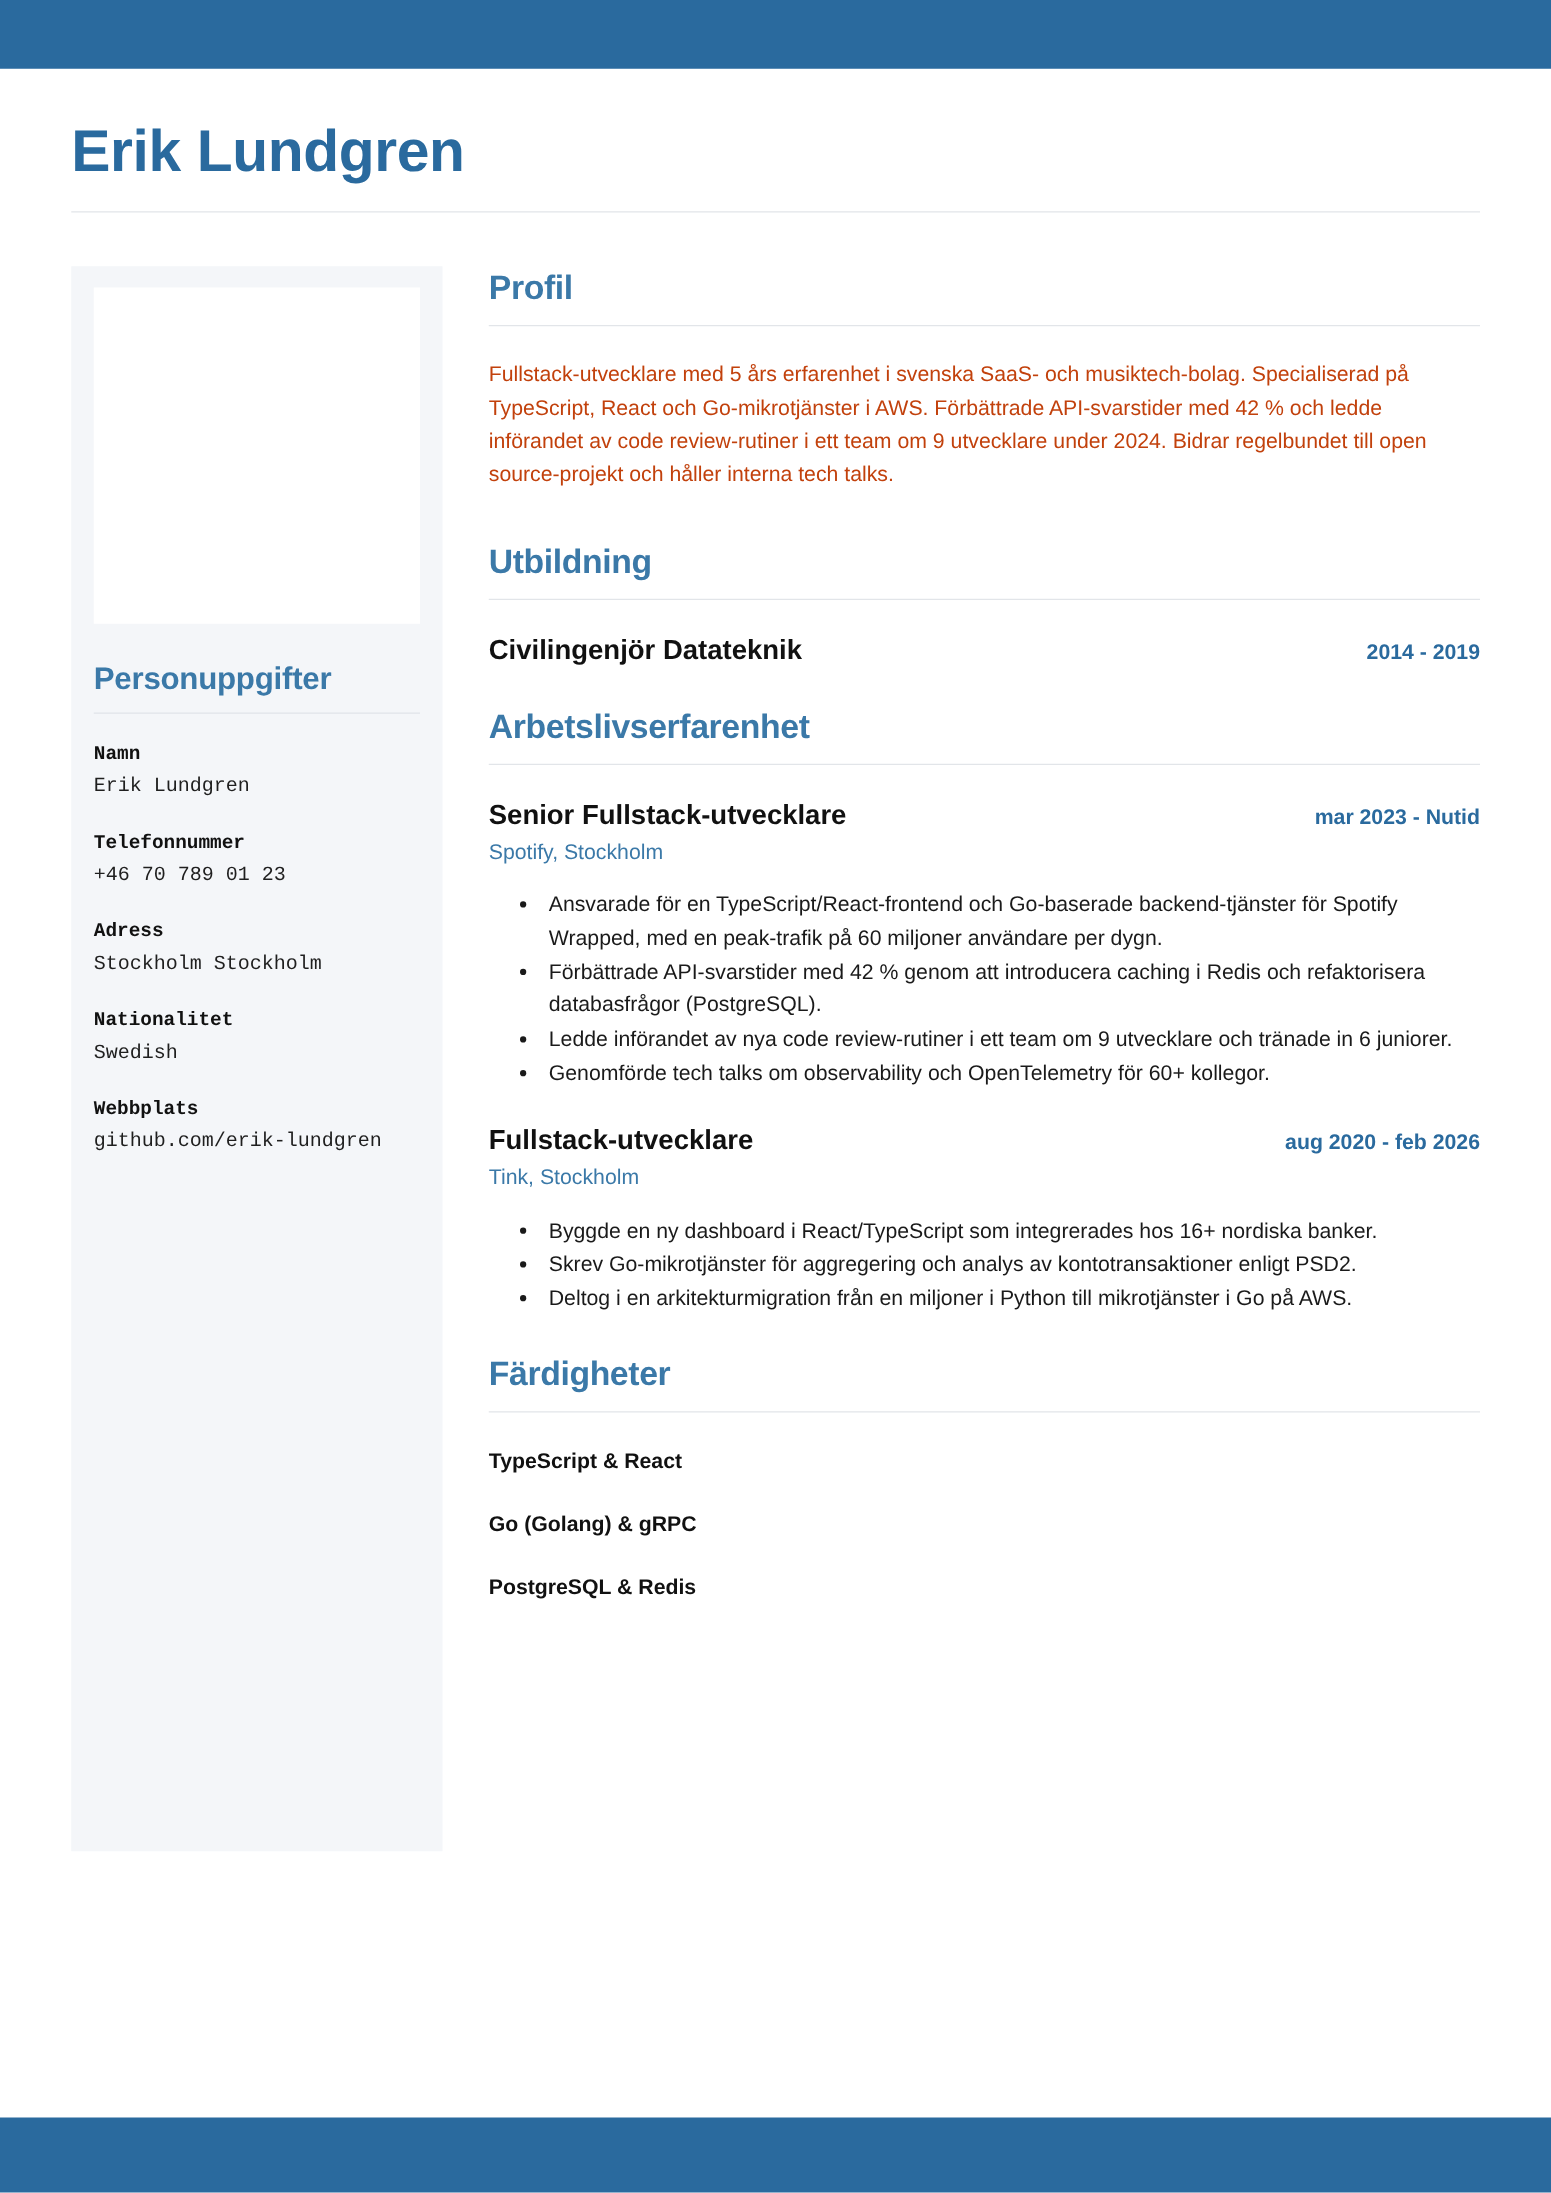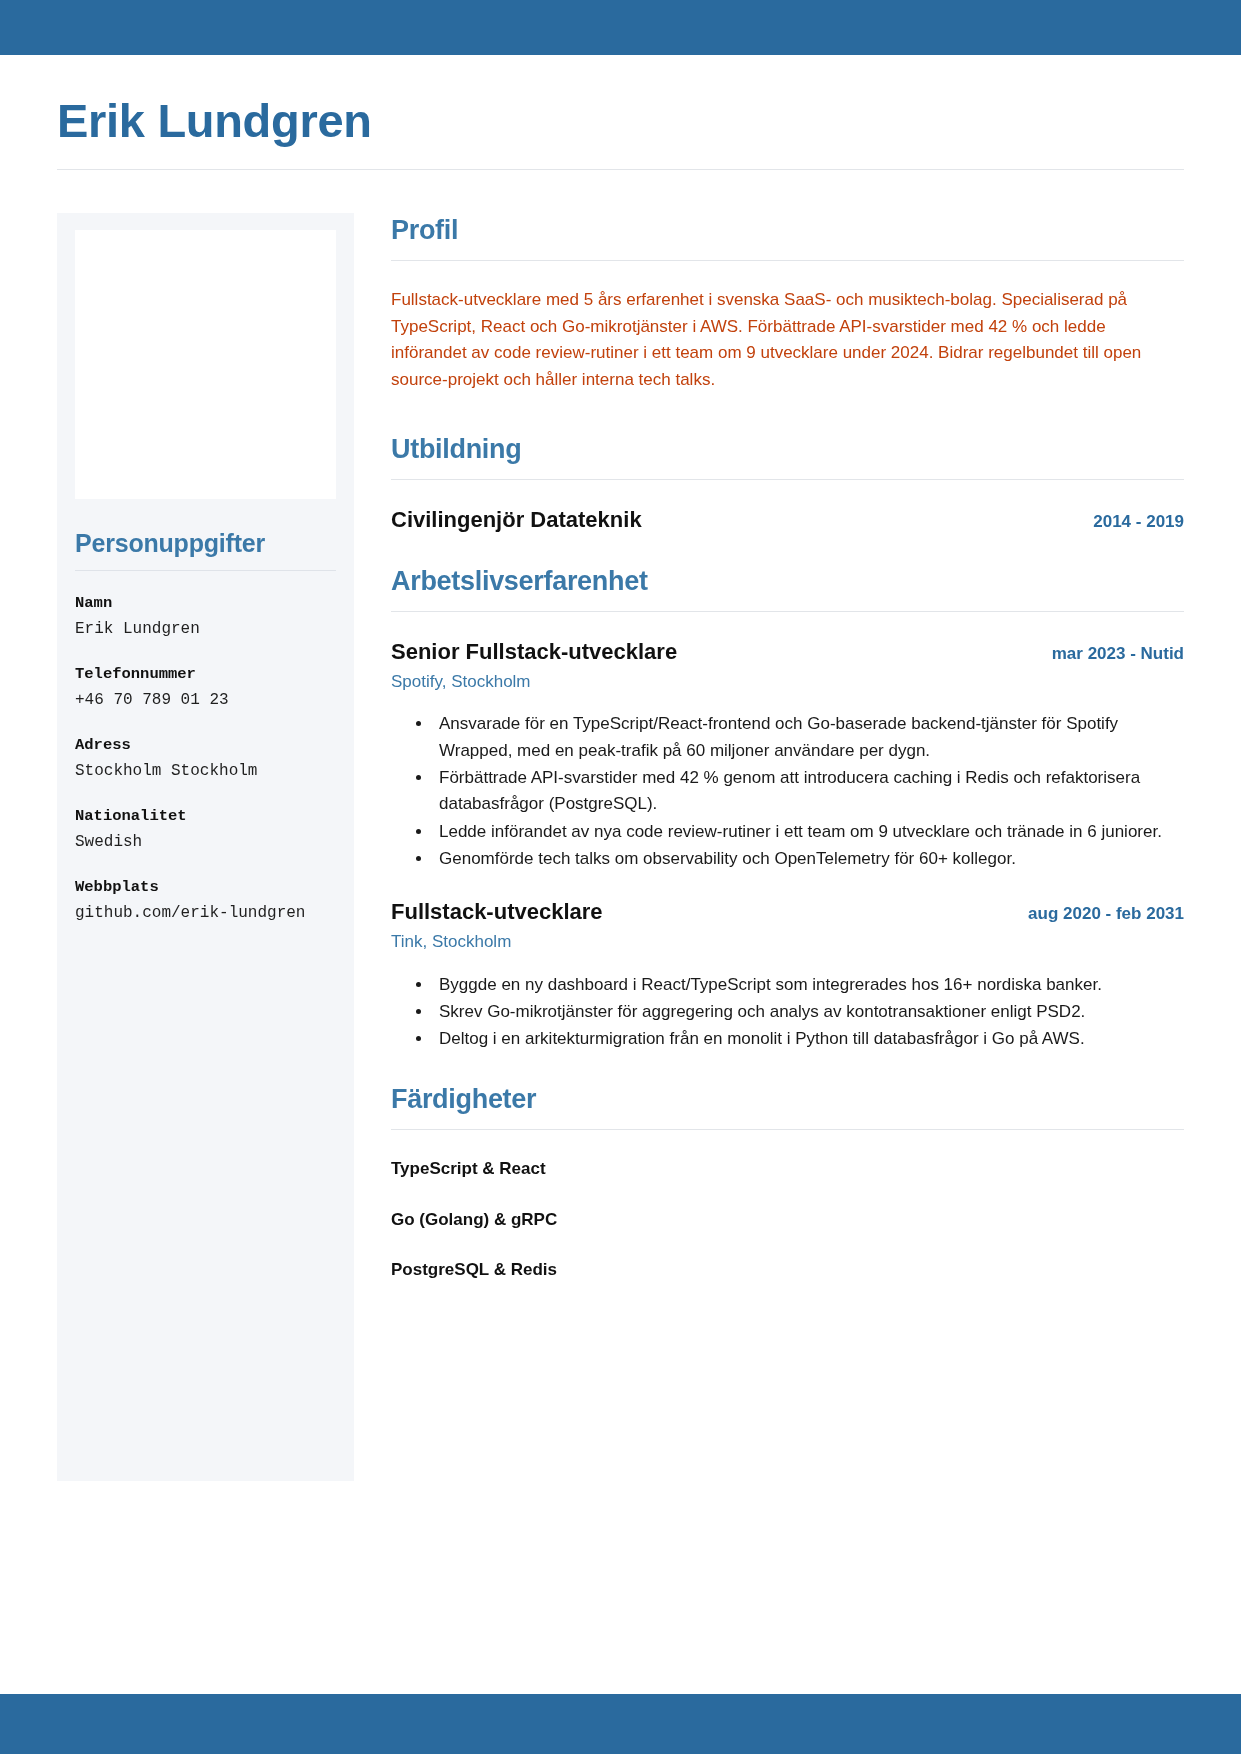--- a/index.html
+++ b/index.html
@@ -289,27 +289,27 @@
               <li>Ansvarade för en TypeScript/React-frontend och Go-baserade backend-tjänster för Spotify Wrapped, med en peak-trafik på 60 miljoner användare per dygn.</li>
               <li>Förbättrade API-svarstider med 42 % genom att introducera caching i Redis och refaktorisera databasfrågor (PostgreSQL).</li>
               <li>Ledde införandet av nya code review-rutiner i ett team om 9 utvecklare och tränade in 6 juniorer.</li>
               <li>Genomförde tech talks om observability och OpenTelemetry för 60+ kollegor.</li>
             </ul>
           </div>
 
           <div class="entry">
             <div class="entry-head">
               <span class="entry-title">Fullstack-utvecklare</span>
-              <span class="entry-date">aug 2020 - feb 2031</span>
+              <span class="entry-date">aug 2020 - feb 2026</span>
             </div>
             <div class="entry-org">Tink, Stockholm</div>
             <ul class="bullets">
               <li>Byggde en ny dashboard i React/TypeScript som integrerades hos 16+ nordiska banker.</li>
               <li>Skrev Go-mikrotjänster för aggregering och analys av kontotransaktioner enligt PSD2.</li>
-              <li>Deltog i en arkitekturmigration från en monolit i Python till databasfrågor i Go på AWS.</li>
+              <li>Deltog i en arkitekturmigration från en miljoner i Python till mikrotjänster i Go på AWS.</li>
             </ul>
           </div>
         </section>
 
         <div class="spacer-md"></div>
 
         <section class="section">
           <div class="section-title">Färdigheter</div>
           <div class="section-rule"></div>
           <div class="skill">TypeScript &amp; React</div>

